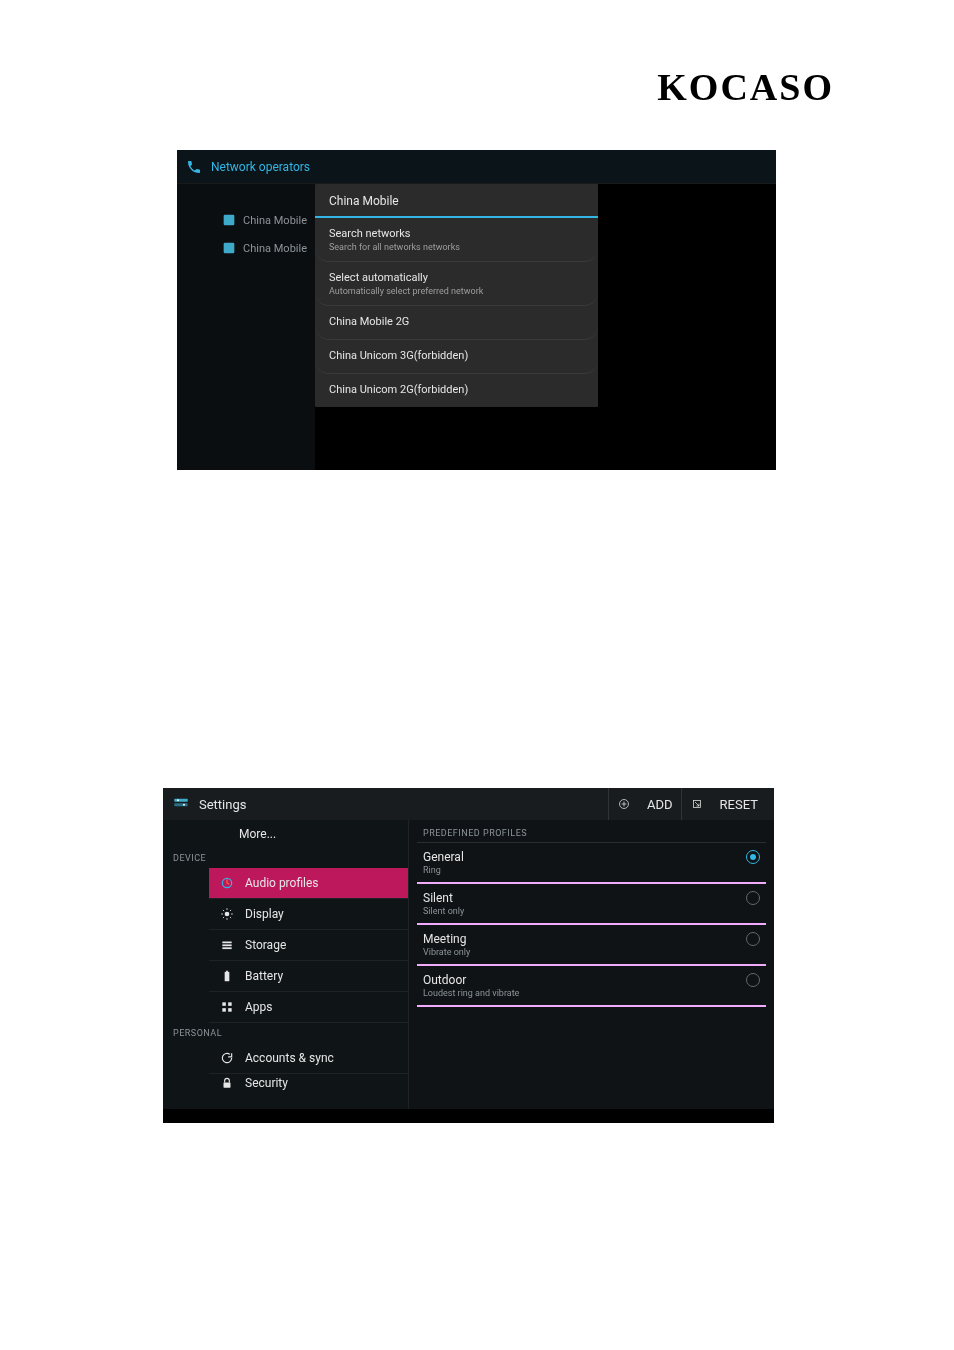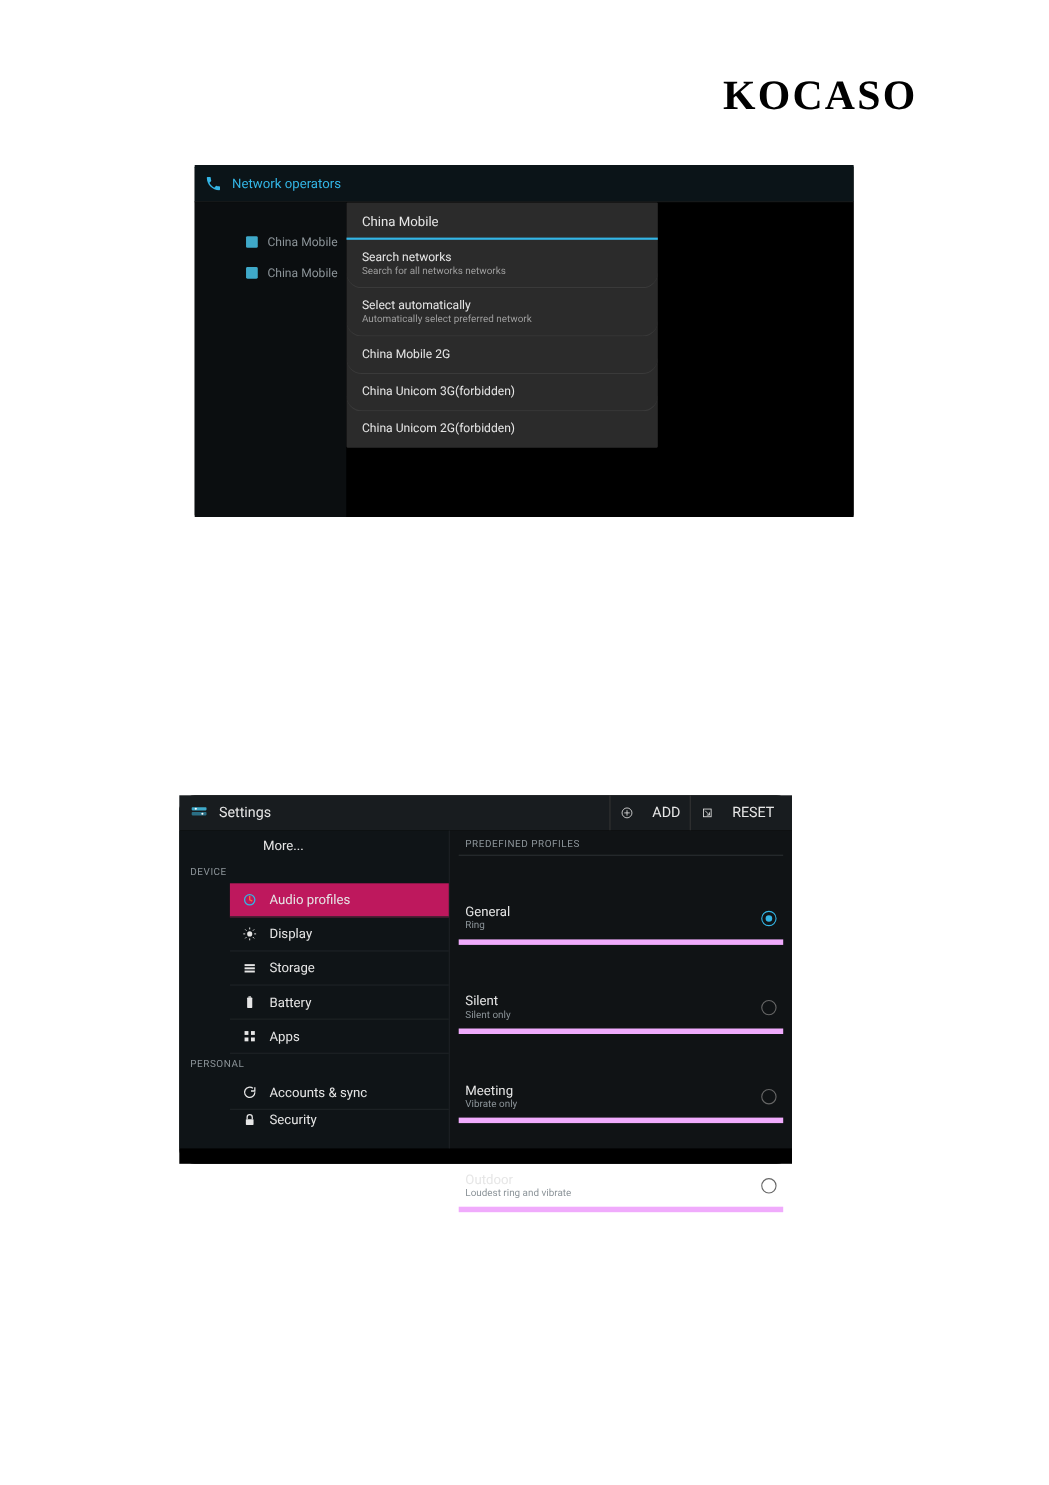--- a/index.html
+++ b/index.html
@@ -101,27 +101,26 @@
       color: #e6e6e6;
       margin-bottom: 2px;
     }
     .s1-panel-item .secondary {
       font-size: 9px;
       color: #9e9e9e;
     }
     
     .screenshot2 {
       position: absolute;
-      top: 723px;
+      top: 788px;
       left: 163px;
-      width: 557px;
+      width: 611px;
       height: 335px;
       background: #000;
       color: #e6e6e6;
-      border-radius: 14px;
     }
     .s2-header {
       display: flex;
       align-items: center;
       height: 32px;
       background: #181c1f;
       padding: 0 8px;
     }
     .s2-header .settings-icon {
       width: 20px;
@@ -200,24 +199,23 @@
     }
     .s2-right-section {
       font-size: 9px;
       color: #8c9499;
       padding: 8px 6px 4px;
       letter-spacing: 0.5px;
       border-bottom: 1px solid #2a2e31;
     }
     .s2-profile {
       display: flex;
-      align-items: center;
+      align-items: flex-start;
       padding: 7px 6px;
-      border-bottom: 5px solid #f0abfc;
-      margin-top: 37px;
+      border-bottom: 2px solid #f0abfc;
     }
     .s2-profile .texts { flex: 1; }
     .s2-profile .primary { font-size: 12px; color: #e6e6e6; }
     .s2-profile .secondary { font-size: 9px; color: #8c9499; margin-top: 1px; }
     .radio {
       width: 14px;
       height: 14px;
       border: 1.5px solid #666;
       border-radius: 50%;
       display: inline-flex;

